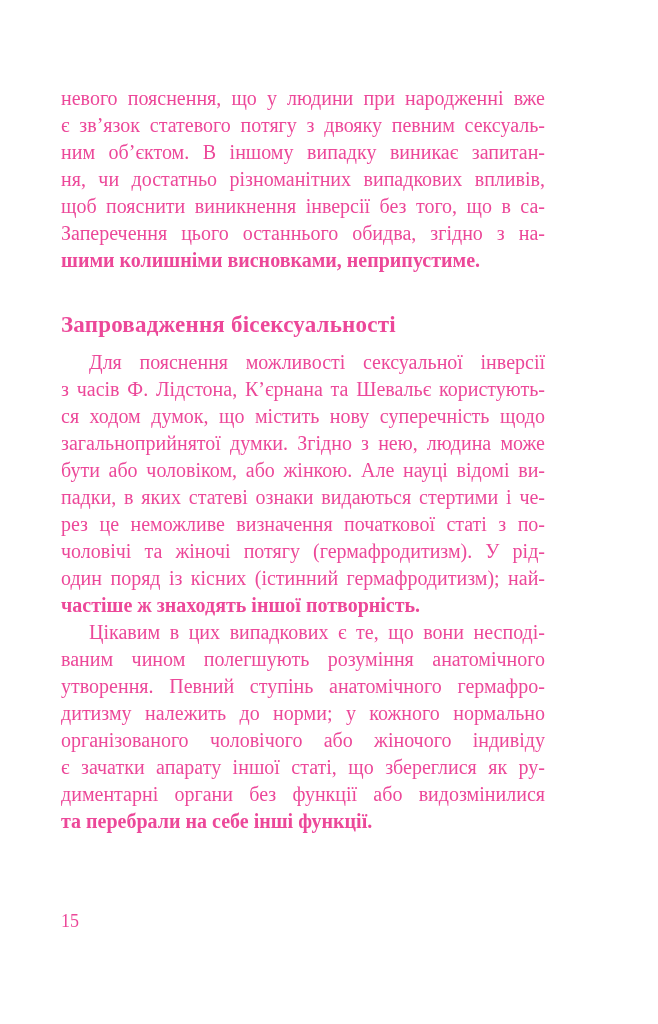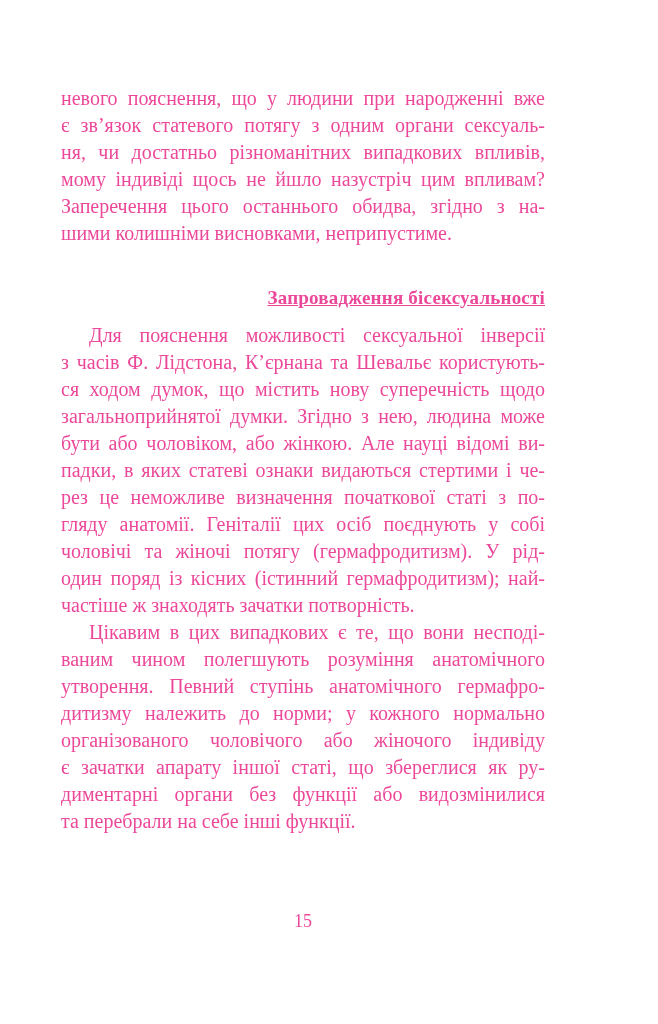--- a/index.html
+++ b/index.html
@@ -31,69 +31,69 @@
     line-height: 27px;
     height: 27px;
     overflow: hidden;
     text-align: justify;
     text-align-last: justify;
     white-space: normal;
   }
   .line.last {
     text-align: right;
     text-align-last: left;
+    font-weight: bold;
   }
   .line.indent {
     padding-left: 28px;
   }
   .heading {
     margin: 37px 0 11px 0;
-    font-size: 19px;
+    font-size: 23px;
     line-height: 27px;
     font-weight: bold;
-    text-align: right;
+    text-align: left;
     letter-spacing: 0.2px;
-    text-decoration: underline;
   }
   .page-number {
     position: absolute;
     left: 61px;
     top: 908px;
     width: 484px;
-    text-align: center;
+    text-align: left;
     font-size: 18px;
     line-height: 27px;
   }
 </style>
 </head>
 <body>
 
 <div class="page">
   <div class="text-block">
     <section class="paragraph">
         <div class="line">невого пояснення, що у людини при народженні вже</div>
-        <div class="line">є зв’язок статевого потягу з одним органи сексуаль-</div>
+        <div class="line">є зв’язок статевого потягу з двояку певним сексуаль-</div>
+        <div class="line">ним об’єктом. В іншому випадку виникає запитан-</div>
         <div class="line">ня, чи достатньо різноманітних випадкових впливів,</div>
-        <div class="line">мому індивіді щось не йшло назустріч цим впливам?</div>
+        <div class="line">щоб пояснити виникнення інверсії без того, що в са-</div>
         <div class="line">Заперечення цього останнього обидва, згідно з на-</div>
         <div class="line last">шими колишніми висновками, неприпустиме.</div>
       </section>
     <h2 class="heading">Запровадження бісексуальності</h2>
     <section class="paragraph">
         <div class="line indent">Для пояснення можливості сексуальної інверсії</div>
         <div class="line">з часів Ф. Лідстона, К’єрнана та Шевальє користують-</div>
         <div class="line">ся ходом думок, що містить нову суперечність щодо</div>
         <div class="line">загальноприйнятої думки. Згідно з нею, людина може</div>
         <div class="line">бути або чоловіком, або жінкою. Але науці відомі ви-</div>
         <div class="line">падки, в яких статеві ознаки видаються стертими і че-</div>
         <div class="line">рез це неможливе визначення початкової статі з по-</div>
-        <div class="line">гляду анатомії. Геніталії цих осіб поєднують у собі</div>
         <div class="line">чоловічі та жіночі потягу (гермафродитизм). У рід-</div>
         <div class="line">один поряд із кісних (істинний гермафродитизм); най-</div>
-        <div class="line last">частіше ж знаходять зачатки потворність.</div>
+        <div class="line last">частіше ж знаходять іншої потворність.</div>
       </section>
     <section class="paragraph">
         <div class="line indent">Цікавим в цих випадкових є те, що вони несподі-</div>
         <div class="line">ваним чином полегшують розуміння анатомічного</div>
         <div class="line">утворення. Певний ступінь анатомічного гермафро-</div>
         <div class="line">дитизму належить до норми; у кожного нормально</div>
         <div class="line">організованого чоловічого або жіночого індивіду</div>
         <div class="line">є зачатки апарату іншої статі, що збереглися як ру-</div>
         <div class="line">диментарні органи без функції або видозмінилися</div>
         <div class="line last">та перебрали на себе інші функції.</div>

